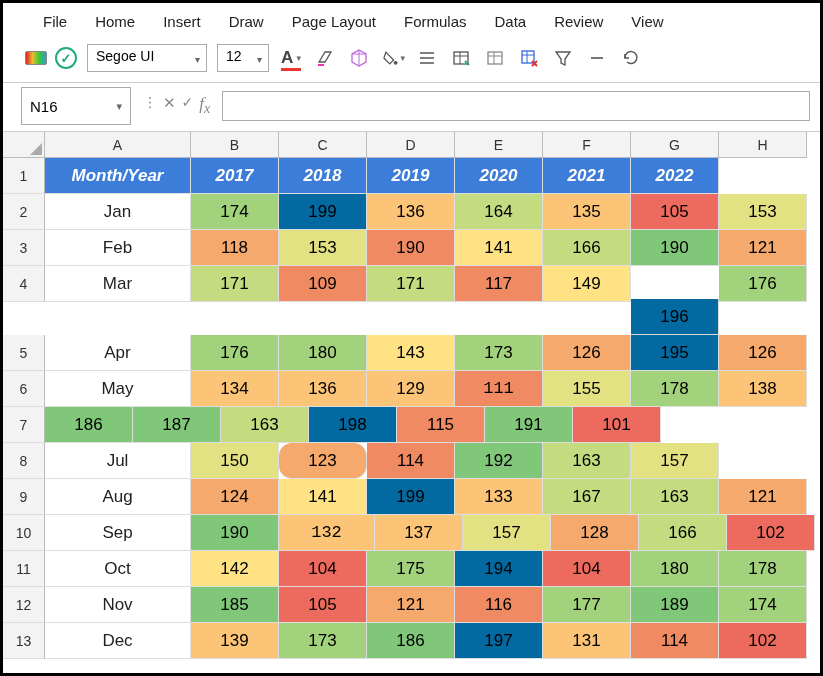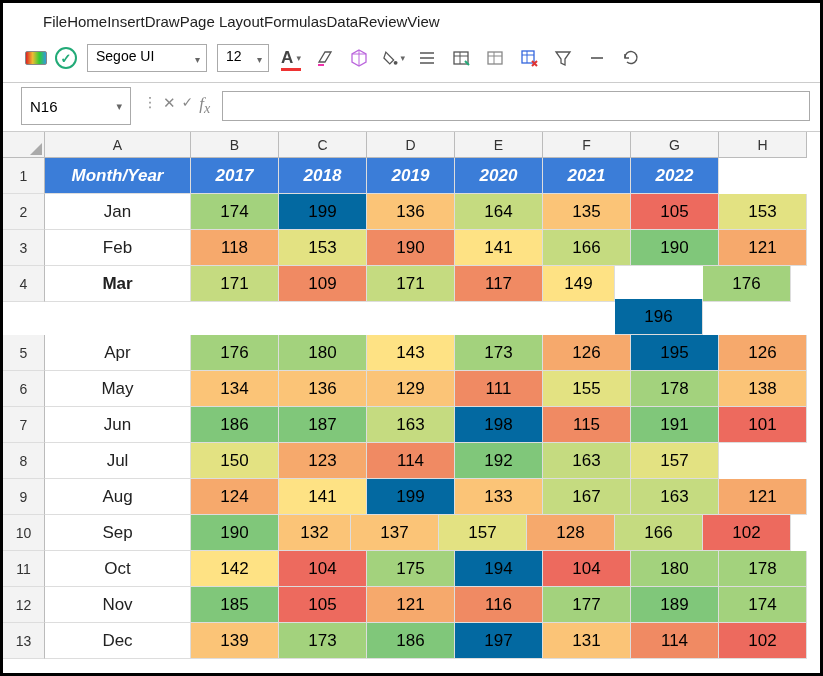--- a/index.html
+++ b/index.html
@@ -1,18 +1,18 @@
 <!DOCTYPE html>
 <html><head>
 <meta charset="utf-8">
 <style>
 * { box-sizing: border-box; margin: 0; padding: 0; }
 body { font-family: "Segoe UI", Arial, sans-serif; font-size: 14px; background: #fff; width: 823px; height: 676px; overflow: hidden; border: 3px solid #000; }
 
-.menu-bar { display: flex; padding: 10px 30px 8px 40px; font-size: 15px; color: #222; }
+.menu-bar { display: flex; gap: 28px; padding: 10px 30px 8px 40px; font-size: 15px; color: #222; }
 .menu-bar span { cursor: pointer; }
 
 .toolbar { display: flex; align-items: center; gap: 10px; padding: 6px 20px 10px 22px; border-bottom: 1px solid #ccc; }
 .tb-group { display: flex; align-items: center; gap: 8px; }
 .color-ind { width: 22px; height: 14px; border: 1px solid #888; background: linear-gradient(90deg,#d22,#eb3,#3c3,#39d); border-radius: 2px; }
 .check-ic { width: 22px; height: 22px; border: 2px solid #2a7; border-radius: 50%; display: flex; align-items: center; justify-content: center; color: #2a7; font-size: 13px; font-weight: bold; }
 .font-sel { border: 1px solid #aaa; padding: 3px 22px 3px 8px; font-size: 14px; height: 28px; background: #fff; position: relative; width: 120px; }
 .size-sel { border: 1px solid #aaa; padding: 3px 18px 3px 8px; font-size: 14px; height: 28px; background: #fff; width: 50px; }
 .sel-arrow { position: absolute; right: 6px; top: 9px; font-size: 10px; color: #666; }
 .ic { width: 24px; height: 24px; display: flex; align-items: center; justify-content: center; font-size: 16px; color: #444; cursor: pointer; }
@@ -202,88 +202,87 @@
       <div class="cell h3" style="width: 88px;">118</div>
       <div class="cell h6" style="width: 88px;">153</div>
       <div class="cell h2" style="width: 88px;">190</div>
       <div class="cell h5" style="width: 88px;">141</div>
       <div class="cell h7" style="width: 88px;">166</div>
       <div class="cell h9" style="width: 88px;">190</div>
       <div class="cell h3" style="width: 88px;">121</div>
     </div>
     <div class="grow">
       <div class="row-header" style="height: 36px;">4</div>
-      <div class="cell month-cell" style="width: 146px; font-weight: bold;">Mar</div>
+      <div class="cell month-cell" style="width: 146px;">Mar</div>
       <div class="cell h7" style="width: 88px;">171</div>
       <div class="cell h2" style="width: 88px;">109</div>
       <div class="cell h7" style="width: 88px;">171</div>
       <div class="cell h2" style="width: 88px;">117</div>
-      <div class="cell h5" style="width: 72px;">149</div>
+      <div class="cell h5" style="width: 88px;">149</div>
       <div class="cell h10" style="width: 88px; margin-top: 33px;">196</div>
       <div class="cell h8" style="width: 88px;">176</div>
     </div>
     <div class="grow">
       <div class="row-header" style="height: 36px;">5</div>
       <div class="cell month-cell" style="width: 146px;">Apr</div>
       <div class="cell h8" style="width: 88px;">176</div>
       <div class="cell h8" style="width: 88px;">180</div>
       <div class="cell h5" style="width: 88px;">143</div>
       <div class="cell h8" style="width: 88px;">173</div>
       <div class="cell h3" style="width: 88px;">126</div>
       <div class="cell h10" style="width: 88px;">195</div>
       <div class="cell h3" style="width: 88px;">126</div>
     </div>
     <div class="grow">
       <div class="row-header" style="height: 36px;">6</div>
       <div class="cell month-cell" style="width: 146px;">May</div>
       <div class="cell h4" style="width: 88px;">134</div>
       <div class="cell h4" style="width: 88px;">136</div>
       <div class="cell h4" style="width: 88px;">129</div>
-      <div class="cell h2" style="width: 88px;">111</div>
+      <div class="cell h2" style="width: 88px; font-family: Liberation Mono, monospace;">111</div>
       <div class="cell h6" style="width: 88px;">155</div>
       <div class="cell h8" style="width: 88px;">178</div>
       <div class="cell h4" style="width: 88px;">138</div>
     </div>
     <div class="grow">
       <div class="row-header" style="height: 36px;">7</div>
-      <div class="cell month-cell" style="width: 146px;">Jun</div>
       <div class="cell h9" style="width: 88px;">186</div>
       <div class="cell h9" style="width: 88px;">187</div>
       <div class="cell h7" style="width: 88px;">163</div>
       <div class="cell h10" style="width: 88px;">198</div>
       <div class="cell h2" style="width: 88px;">115</div>
       <div class="cell h9" style="width: 88px;">191</div>
       <div class="cell h1" style="width: 88px;">101</div>
     </div>
     <div class="grow">
       <div class="row-header" style="height: 36px;">8</div>
       <div class="cell month-cell" style="width: 146px;">Jul</div>
       <div class="cell h6" style="width: 88px;">150</div>
-      <div class="cell h3" style="width: 88px;">123</div>
+      <div class="cell h3" style="width: 88px; border-radius: 13px;">123</div>
       <div class="cell h2" style="width: 88px;">114</div>
       <div class="cell h9" style="width: 88px;">192</div>
       <div class="cell h7" style="width: 88px;">163</div>
       <div class="cell h6" style="width: 88px;">157</div>
     </div>
     <div class="grow">
       <div class="row-header" style="height: 36px;">9</div>
       <div class="cell month-cell" style="width: 146px;">Aug</div>
       <div class="cell h3" style="width: 88px;">124</div>
       <div class="cell h5" style="width: 88px;">141</div>
       <div class="cell h10" style="width: 88px;">199</div>
       <div class="cell h4" style="width: 88px;">133</div>
       <div class="cell h7" style="width: 88px;">167</div>
       <div class="cell h7" style="width: 88px;">163</div>
       <div class="cell h3" style="width: 88px;">121</div>
     </div>
     <div class="grow">
       <div class="row-header" style="height: 36px;">10</div>
       <div class="cell month-cell" style="width: 146px;">Sep</div>
       <div class="cell h9" style="width: 88px;">190</div>
-      <div class="cell h4" style="width: 72px;">132</div>
+      <div class="cell h4" style="width: 96px; font-family: Liberation Mono, monospace;">132</div>
       <div class="cell h4" style="width: 88px;">137</div>
       <div class="cell h6" style="width: 88px;">157</div>
       <div class="cell h3" style="width: 88px;">128</div>
       <div class="cell h7" style="width: 88px;">166</div>
       <div class="cell h1" style="width: 88px;">102</div>
     </div>
     <div class="grow">
       <div class="row-header" style="height: 36px;">11</div>
       <div class="cell month-cell" style="width: 146px;">Oct</div>
       <div class="cell h5" style="width: 88px;">142</div>

